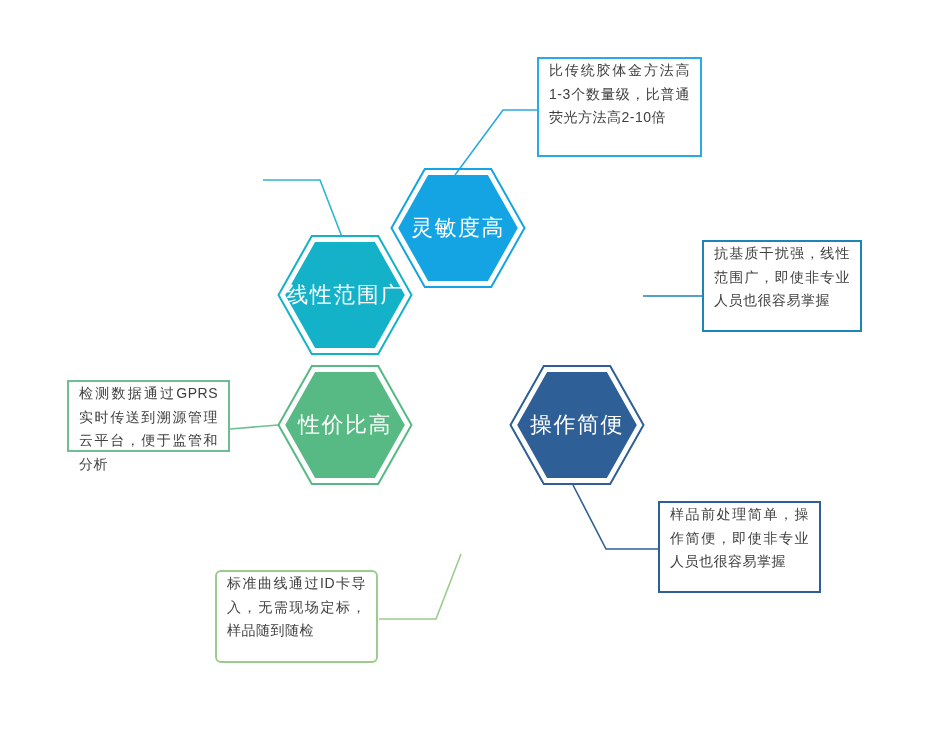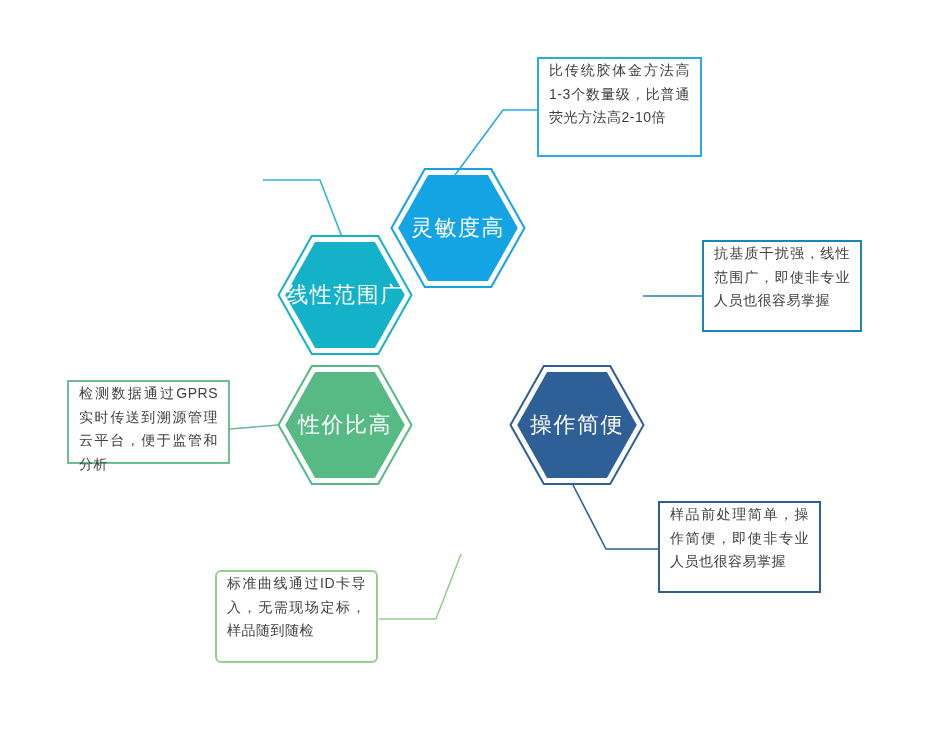--- a/index.html
+++ b/index.html
@@ -61,21 +61,21 @@
 
   <div class="desc-box" style="left: 537px; top: 57px; width: 165px; height: 100px; border-color: rgb(42, 169, 226);">
     <div class="desc-text">比传统胶体金方法高1-3个数量级，比普通荧光方法高2-10倍</div>
   </div>
 
 
   <div class="desc-box" style="left: 702px; top: 240px; width: 160px; height: 92px; border-color: rgb(27, 133, 181);">
     <div class="desc-text">抗基质干扰强，线性范围广，即使非专业人员也很容易掌握</div>
   </div>
 
-  <div class="desc-box" style="left: 67px; top: 380px; width: 163px; height: 84px; border-color: rgb(109, 191, 145);">
+  <div class="desc-box" style="left: 67px; top: 380px; width: 163px; height: 72px; border-color: rgb(109, 191, 145);">
     <div class="desc-text">检测数据通过GPRS实时传送到溯源管理云平台，便于监管和分析</div>
   </div>
 
   <div class="desc-box" style="left: 658px; top: 501px; width: 163px; height: 92px; border-color: rgb(46, 95, 150);">
     <div class="desc-text">样品前处理简单，操作简便，即使非专业人员也很容易掌握</div>
   </div>
 
   <div class="desc-box" style="left: 215px; top: 570px; width: 163px; height: 93px; border-color: rgb(154, 205, 141); border-radius: 6px;">
     <div class="desc-text">标准曲线通过ID卡导入，无需现场定标，样品随到随检</div>
   </div>

